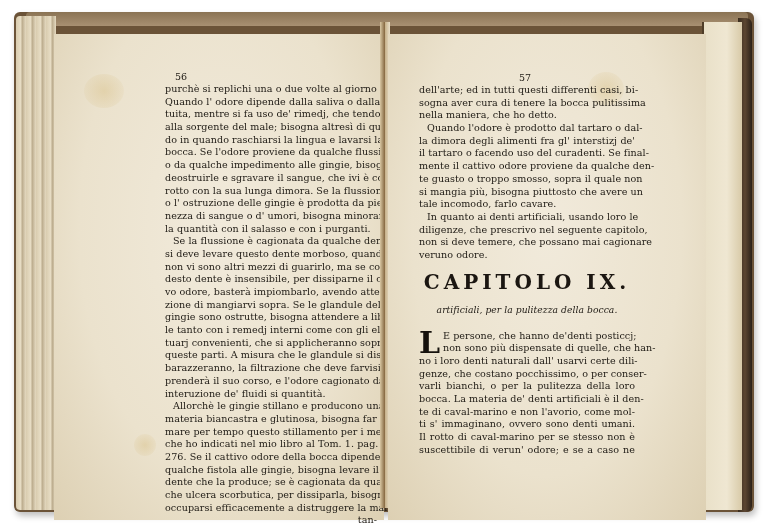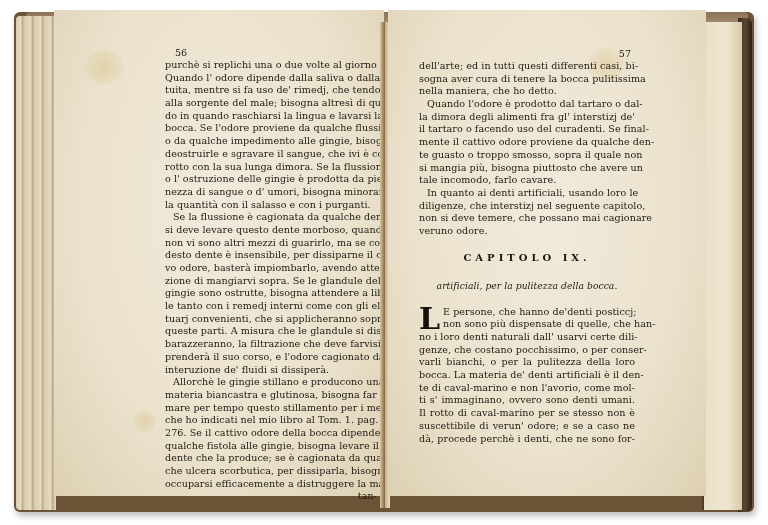--- a/index.html
+++ b/index.html
@@ -26,44 +26,44 @@
     position:absolute; left:702px; top:22px; width:38px; height:488px;
     background: linear-gradient(90deg, #e9e0c8, #efe7d2 60%, #d8caa8);
     border-left:2px solid #4f3d28;
   }
   .edge-right-cover {
     position:absolute; left:738px; top:18px; width:14px; height:494px;
     background: linear-gradient(90deg, #3a2d1f, #5c4631, #2b2118);
     border-radius:0 6px 6px 0;
   }
   .page {
-    position:absolute; top:10px; height:486px;
+    position:absolute; top:34px; height:486px;
     background: radial-gradient(ellipse at 50% 40%, #f1eadb 0%, #ebe2cd 60%, #ddd0b3 100%);
   }
   .page.left { left:54px; width:330px; }
   .page.right { left:388px; width:318px; }
   .gutter {
     position:absolute; left:380px; top:22px; width:10px; height:486px;
     background: linear-gradient(90deg, #d8c7a3, #8c6f48 45%, #c9b48e 55%, #e9dfc9);
   }
   .text {
     position:absolute; color:#1e1a14;
     font-size:9.6px; line-height:12.7px; letter-spacing:0.05px;
   }
   .left .text { left:111px; top:37px; width:212px; }
   .right .text { left:31px; top:38px; width:216px; }
   .line { display:block; white-space:nowrap; text-align:justify; text-align-last:justify; height:12.7px; }
   .line.indent { padding-left:8px; }
   .line.last { text-align-last:left; }
   .line.right-align { text-align:left; text-align-last:right; }
   .pageno { display:block; font-size:9.5px; height:12px; }
   .pageno.l { text-align:left; padding-left:10px; }
-  .pageno.r { text-align:right; padding-right:4px; }
+  .pageno.r { text-align:center; padding-right:4px; }
   .chapter {
-    display:block; text-align:center; font-size:10px; letter-spacing:4px;
+    display:block; text-align:center; font-size:20px; letter-spacing:4px;
     margin:14px 0 10px 0; height:18px; font-weight:bold; color:#1b1611;
   }
   .subtitle { display:block; font-style:italic; font-size:9.2px; text-align:center; line-height:12px; }
   .dropcap-wrap { position:relative; margin-top:14px; }
   .dropcap {
     position:absolute; left:0; top:-1px; font-size:30px; line-height:28px; font-weight:bold; color:#15110c;
   }
   .line.dc { padding-left:24px; }
   .stain {
     position:absolute; border-radius:50%;
@@ -101,21 +101,21 @@
       <span class="line">non vi sono altri mezzi di guarirlo, ma se co-</span>
       <span class="line">desto dente è insensibile, per dissiparne il catti-</span>
       <span class="line">vo odore, basterà impiombarlo, avendo atten-</span>
       <span class="line">zione di mangiarvi sopra. Se le glandule delle</span>
       <span class="line">gingie sono ostrutte, bisogna attendere a liberar-</span>
       <span class="line">le tanto con i remedj interni come con gli elet-</span>
       <span class="line">tuarj convenienti, che si applicheranno sopra</span>
       <span class="line">queste parti. A misura che le glandule si disim-</span>
       <span class="line">barazzeranno, la filtrazione che deve farvisi ri-</span>
       <span class="line">prenderà il suo corso, e l'odore cagionato dalla</span>
-      <span class="line last">interuzione de' fluidi si dissiperà.</span>
+      <span class="line last">interuzione de' fluidi si quantità.</span>
       <span class="line indent">Allorchè le gingie stillano e producono una</span>
       <span class="line">materia biancastra e glutinosa, bisogna far fer-</span>
       <span class="line">mare per tempo questo stillamento per i mezzi</span>
       <span class="line">che ho indicati nel mio libro al Tom. 1. pag.</span>
       <span class="line">276. Se il cattivo odore della bocca dipende da</span>
       <span class="line">qualche fistola alle gingie, bisogna levare il</span>
       <span class="line">dente che la produce; se è cagionata da qual-</span>
       <span class="line">che ulcera scorbutica, per dissiparla, bisogna</span>
       <span class="line">occuparsi efficacemente a distruggere la malattia</span>
       <span class="line right-align">tan-</span>
@@ -133,34 +133,33 @@
         <span class="line">sogna aver cura di tenere la bocca pulitissima</span>
         <span class="line last">nella maniera, che ho detto.</span>
         <span class="line indent">Quando l'odore è prodotto dal tartaro o dal-</span>
         <span class="line">la dimora degli alimenti fra gl' interstizj de'</span>
         <span class="line">il tartaro o facendo uso del curadenti. Se final-</span>
         <span class="line">mente il cattivo odore proviene da qualche den-</span>
         <span class="line">te guasto o troppo smosso, sopra il quale non</span>
         <span class="line">si mangia più, bisogna piuttosto che avere un</span>
         <span class="line last">tale incomodo, farlo cavare.</span>
         <span class="line indent">In quanto ai denti artificiali, usando loro le</span>
-        <span class="line">diligenze, che interstizj nel seguente capitolo,</span>
+        <span class="line">diligenze, che prescrivo nel seguente capitolo,</span>
         <span class="line">non si deve temere, che possano mai cagionare</span>
         <span class="line last">veruno odore.</span>
       </div>
     <span class="chapter">CAPITOLO IX.</span>
     <span class="subtitle">artificiali, per la pulitezza della bocca.</span>
     <div class="dropcap-wrap" id="right-after">
       <span class="dropcap">L</span>
     <span class="line dc">E persone, che hanno de'denti posticcj;</span>
         <span class="line dc">non sono più dispensate di quelle, che han-</span>
         <span class="line">no i loro denti naturali dall' usarvi certe dili-</span>
         <span class="line">genze, che costano pocchissimo, o per conser-</span>
         <span class="line">varli bianchi, o per la pulitezza della loro</span>
         <span class="line">bocca. La materia de' denti artificiali è il den-</span>
         <span class="line">te di caval-marino e non l'avorio, come mol-</span>
         <span class="line">ti s' immaginano, ovvero sono denti umani.</span>
         <span class="line">Il rotto di caval-marino per se stesso non è</span>
         <span class="line">suscettibile di verun' odore; e se a caso ne</span>
-        <span class="line">dà, procede perchè i denti, che ne sono for-</span>
       </div>
   </div>
 </div>
 
 </body></html>

